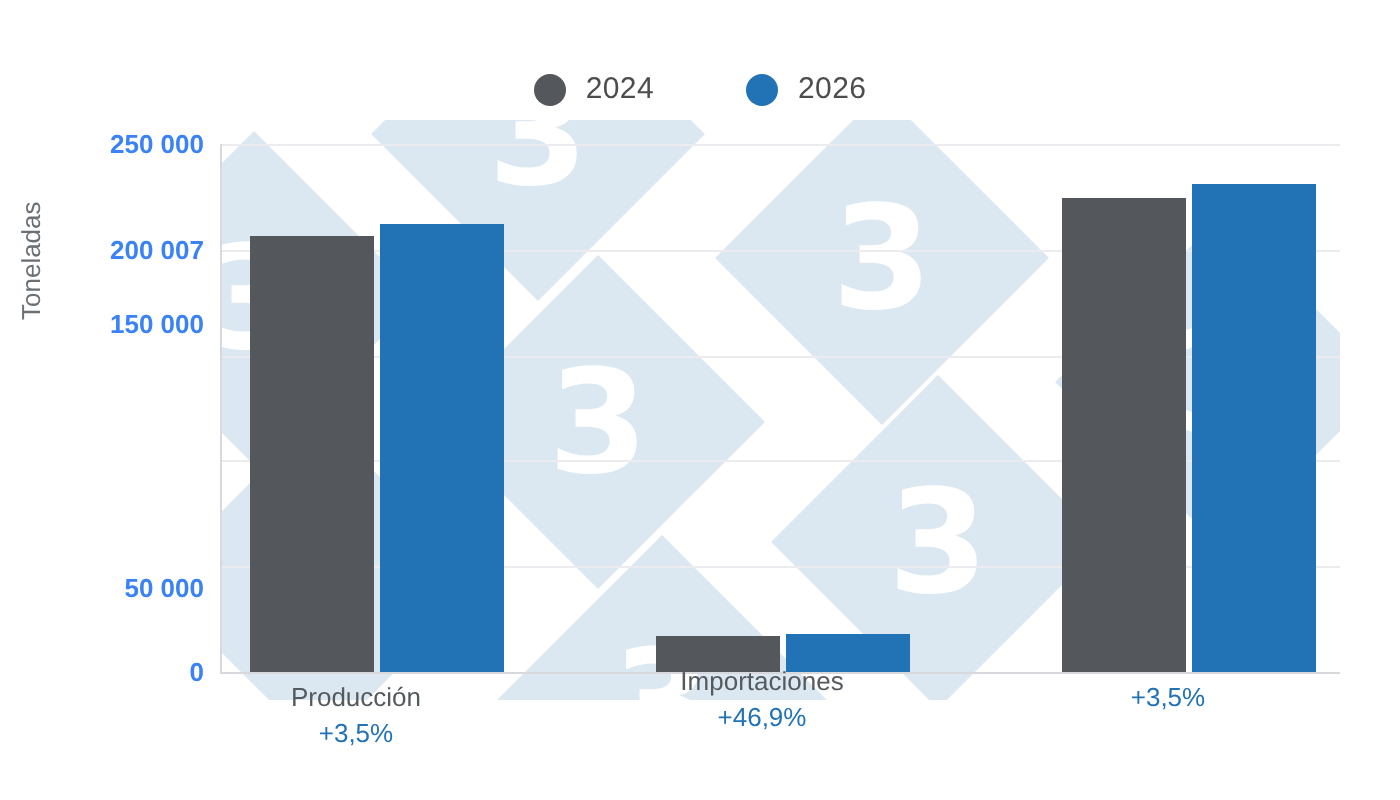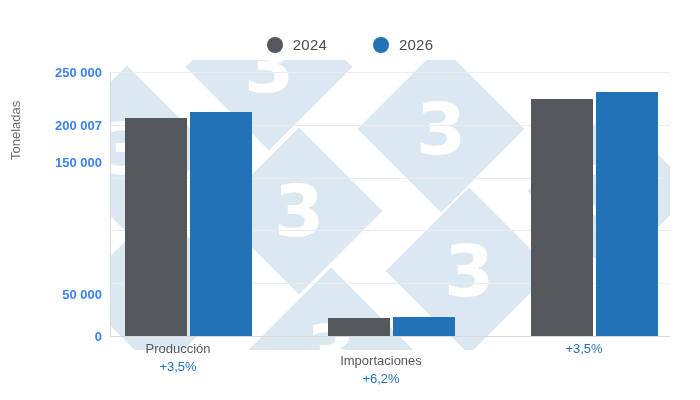--- a/index.html
+++ b/index.html
@@ -246,21 +246,21 @@
     <div class="bar y2025" id="bar-1-2" style="left: 486px; width: 62px; height: 243.936px; background: rgb(34, 115, 181);"></div>
   </div>
 
   <div class="axis-line"></div>
   <div class="baseline"></div>
 
   <div class="xcat" style="left:98px; top:340px; width:160px;">
     <div class="xcat-name">Producción</div>
     <div class="xcat-delta">+3,5%</div>
   </div>
-  <div class="xcat" style="left:301px; top:352px; width:160px;">
+  <div class="xcat" style="left:301px; top:332px; width:160px;">
     <div class="xcat-name">Importaciones</div>
-    <div class="xcat-delta">+6,2%</div>
+    <div class="xcat-delta">+46,9%</div>
   </div>
   <div class="xcat" style="left:504px; top:340px; width:160px;">
     <div class="xcat-delta">+3,5%</div>
   </div>
 
 </div>
 
 </body></html>

